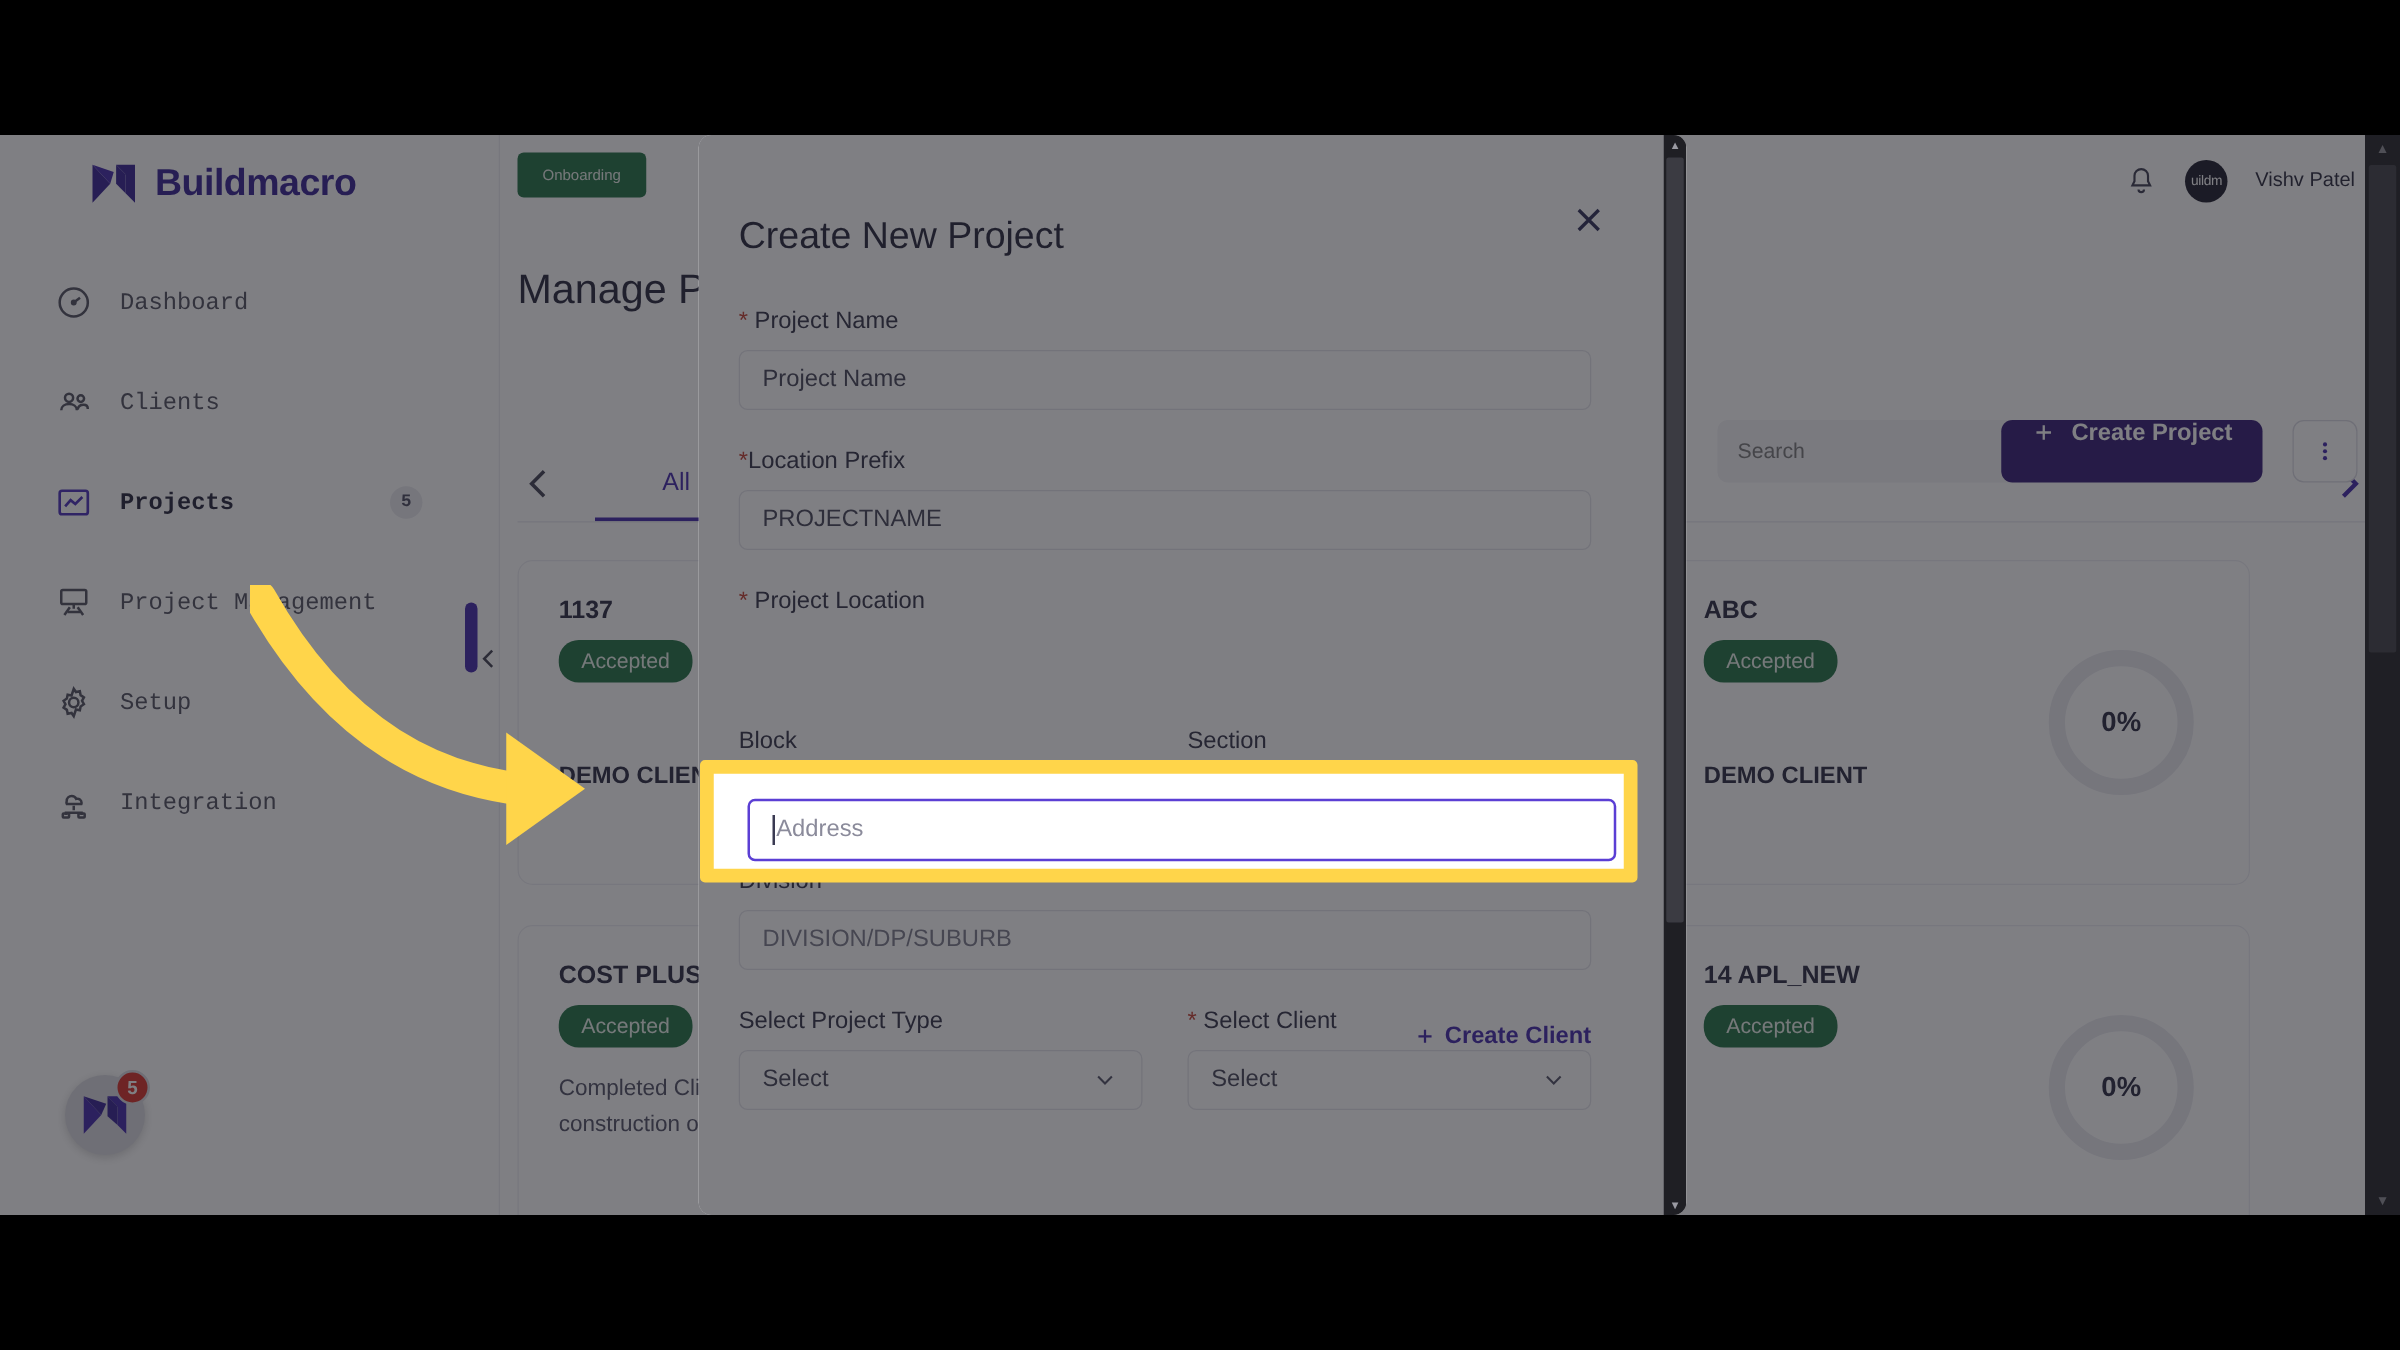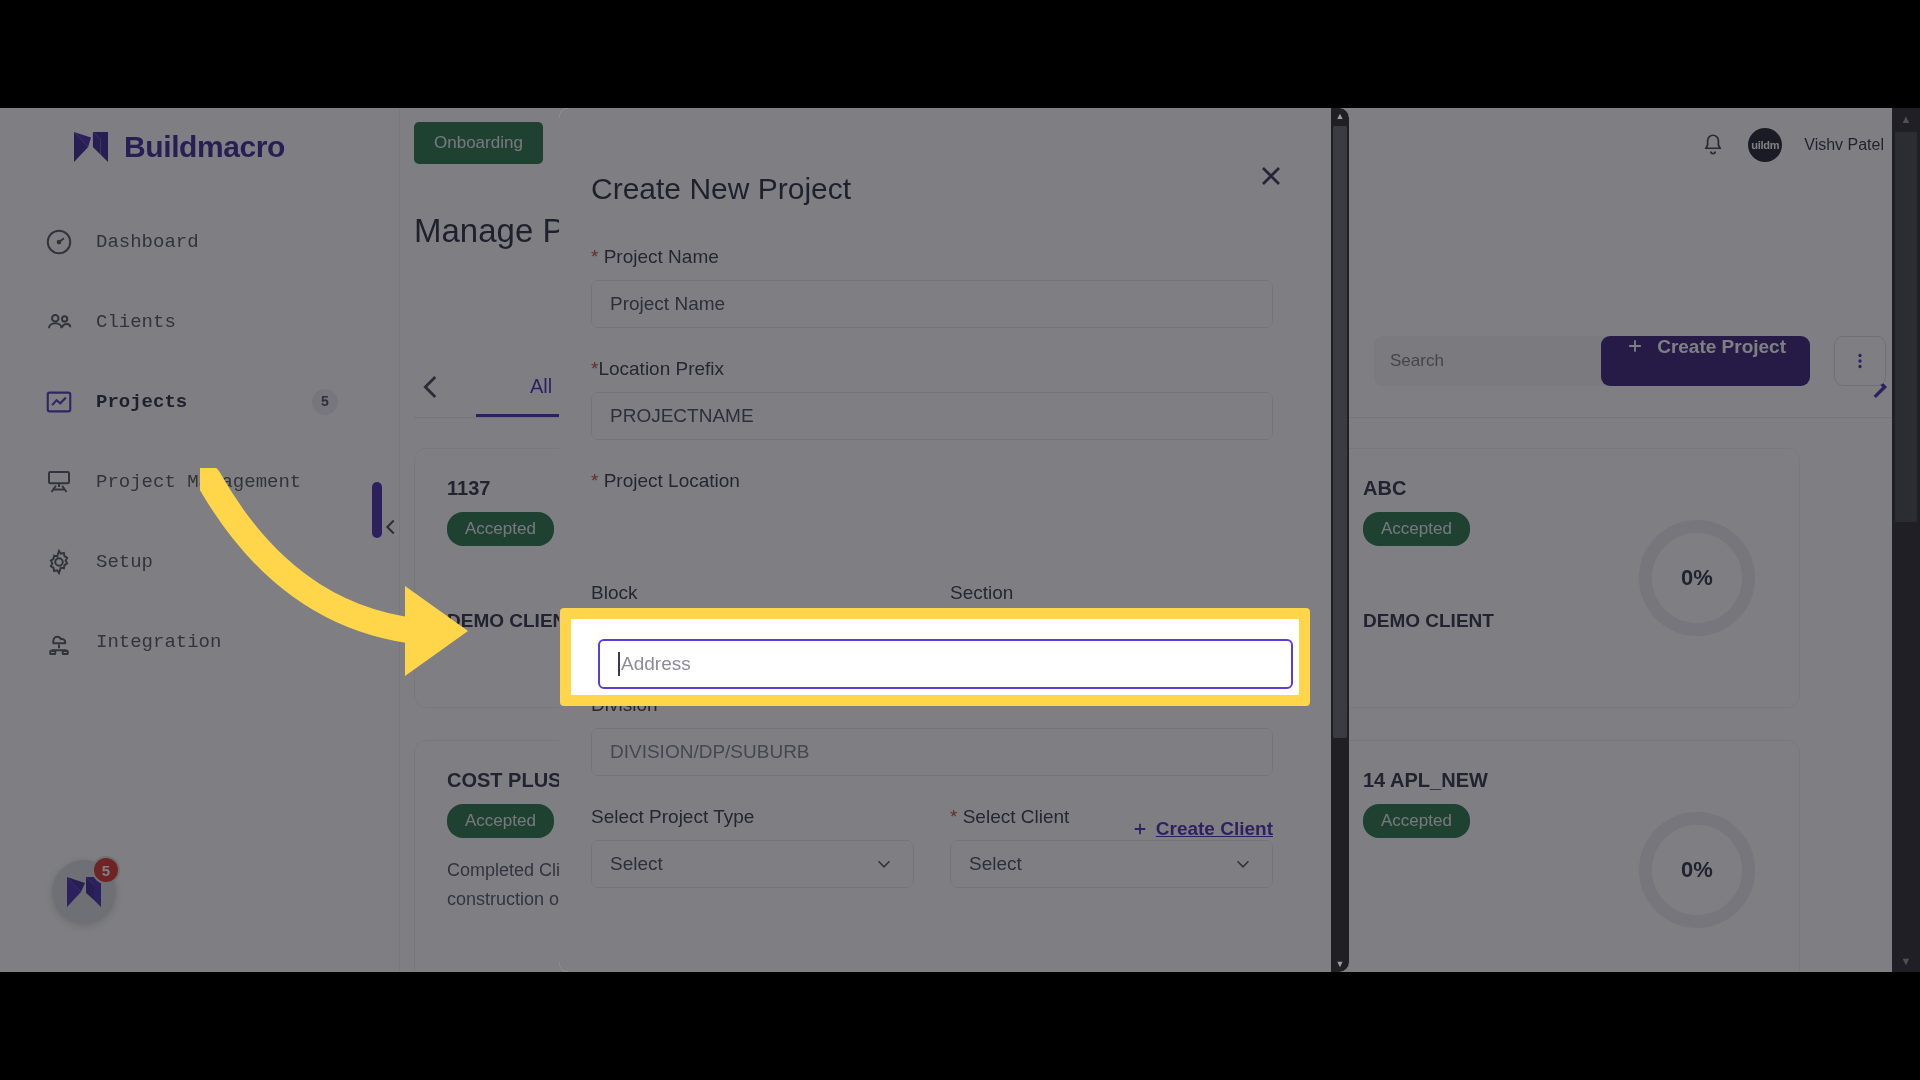--- a/index.html
+++ b/index.html
@@ -87,32 +87,32 @@
   
   #topbar {
     position: absolute; left: 400px; right: 0; top: 0; height: 74px;
     display: flex; align-items: center; justify-content: flex-end;
     gap: 22px; padding-right: 36px; background: #fff;
   }
   #bell { width: 26px; height: 28px; color: #35354a; cursor: pointer; }
   #avatar {
     width: 34px; height: 34px; border-radius: 50%;
     background: #111122; color: #fff;
-    font-size: 11px; font-weight: 700;
+    font-size: 11px; font-weight: 400;
     display: flex; align-items: center; justify-content: center;
     overflow: hidden; cursor: pointer; letter-spacing: -0.3px;
   }
   #username { font-size: 16px; color: #1f1f33; }
 
   
   #main { position: absolute; left: 400px; right: 0; top: 0; bottom: 0; }
   #onboarding-badge {
     position: absolute; left: 14px; top: 14px;
     padding: 11px 20px; border-radius: 5px;
-    background: #196b3d; color: #e9efe9; font-size: 17px;
+    background: #196b3d; color: #e9efe9; font-size: 12px;
     cursor: pointer;
   }
   #page-title {
     position: absolute; left: 14px; top: 104px;
     font-size: 33px; color: #1d1d33; font-weight: 400;
   }
 
   
   #tabstrip {
     position: absolute; left: 14px; right: 24px; top: 248px; height: 62px;
@@ -242,21 +242,21 @@
   .control.filled { color: #3e3e52; }
   .row2 { display: flex; gap: 36px; }
   .row2 > .col { flex: 1; }
   .select {
     justify-content: space-between; color: #3e3e52; cursor: pointer;
   }
   .select .chev { width: 22px; height: 22px; color: #4a4a60; }
   .inline-head { display: flex; align-items: flex-end; justify-content: space-between; }
   #create-client-link {
     font-size: 19px; font-weight: 700; color: #3b1fa8; cursor: pointer;
-    display: flex; align-items: center; gap: 7px; text-decoration: underline;
+    display: flex; align-items: center; gap: 7px;
   }
 
   
   #modal-scrollbar {
     position: absolute; right: 0; top: 0; width: 18px; height: 864px;
     background: #1f1f24; z-index: 8;
   }
   #modal-scrollbar .arrow {
     height: 16px; display: flex; align-items: center; justify-content: center;
     color: #9a9aa2; font-size: 9px;

